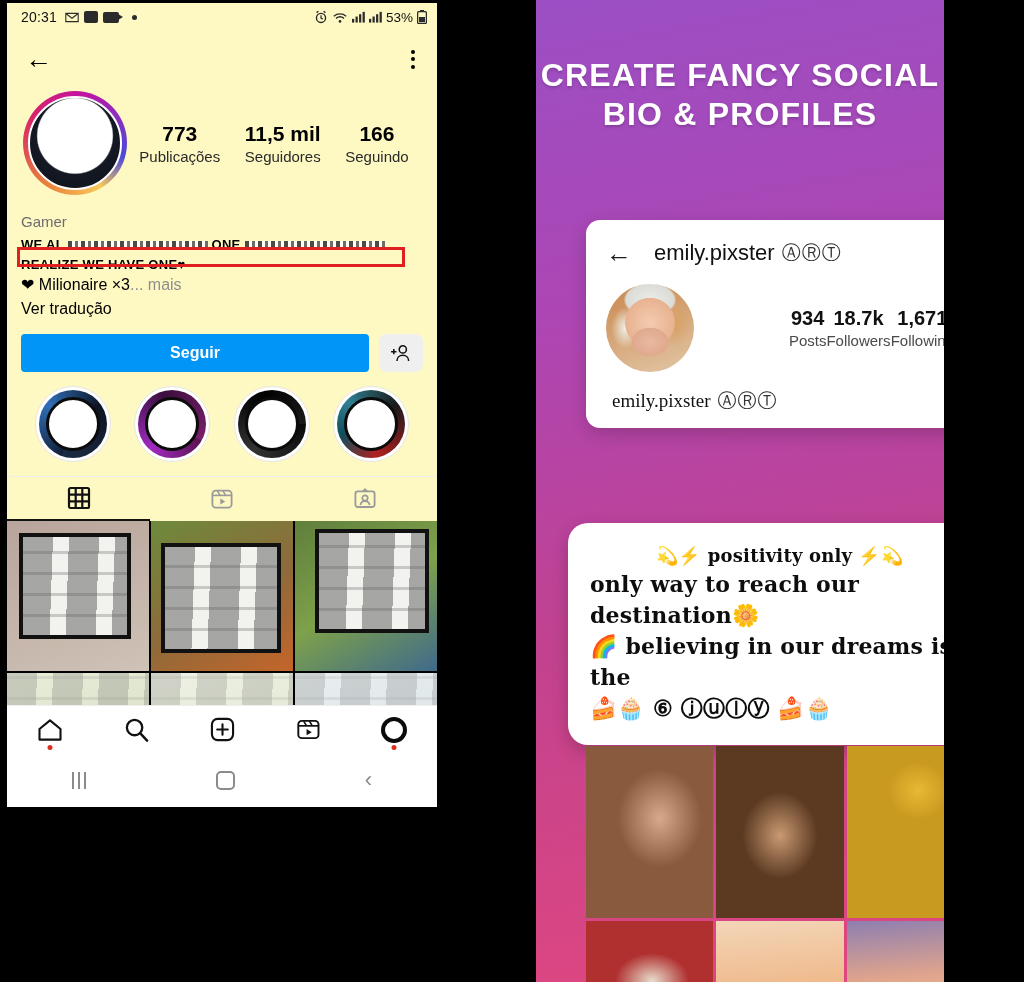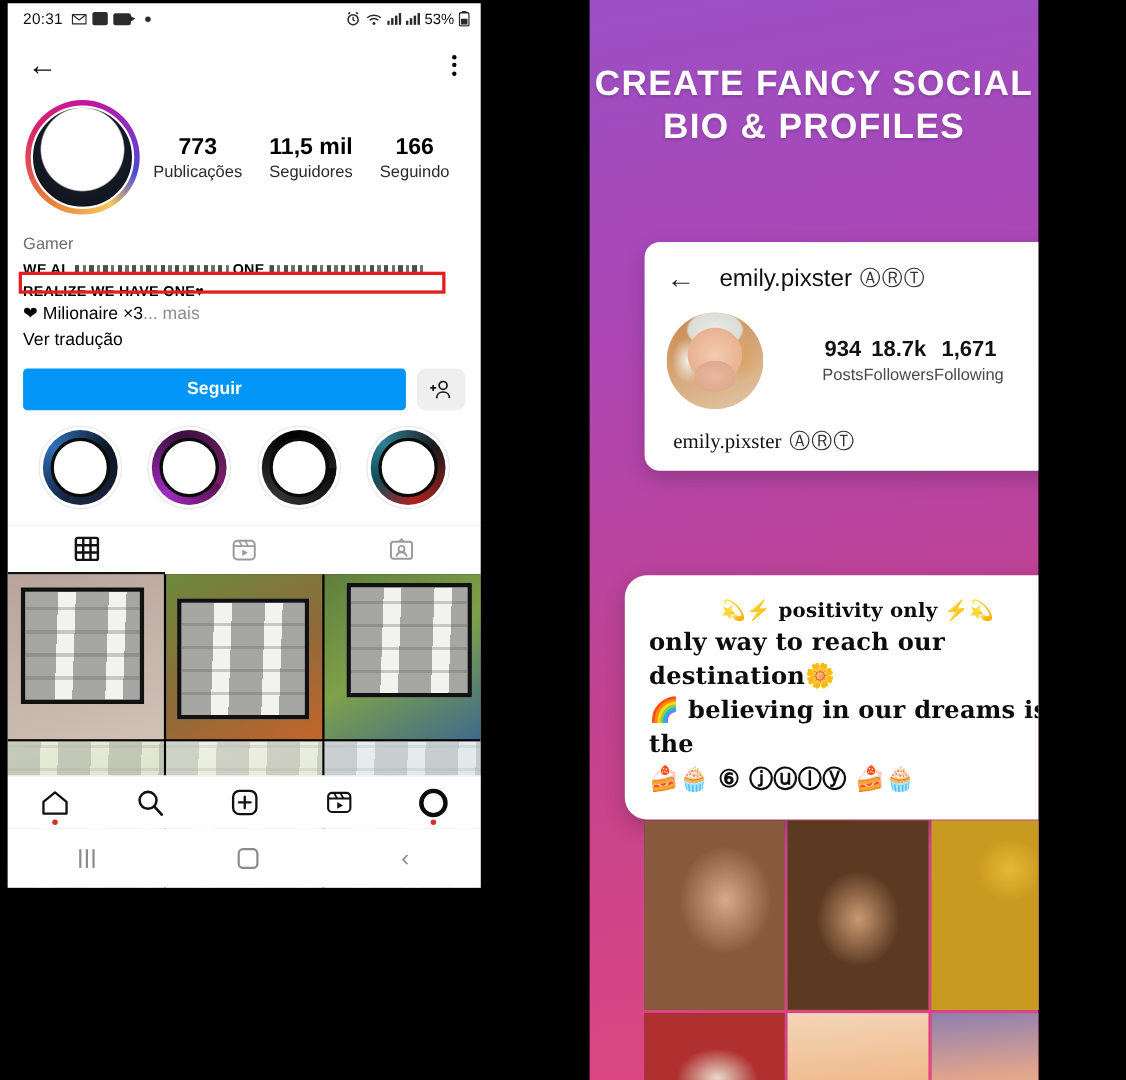--- a/index.html
+++ b/index.html
@@ -8,21 +8,21 @@
     background: #000;
     font-family: "Liberation Sans", sans-serif;
     overflow: hidden;
   }
   #stage { position: relative; width: 1024px; height: 982px; background:#000; }
 
   
   #left-phone {
     position: absolute; left: 0; top: 0;
     width: 440px; height: 810px;
-    background: #ffffff;
+    background: #fef9c3;
     border: 3px solid #000;
     border-left: 7px solid #000;
     overflow: hidden;
   }
   .statusbar {
     height: 28px; display: flex; align-items: center;
     padding: 0 10px 0 14px; font-size: 13.5px; color:#111;
     font-family: "Liberation Sans", sans-serif;
   }
   .sb-time { font-size: 14px; letter-spacing:.2px; }
@@ -159,21 +159,21 @@
   .mock-av {
     width:88px;height:88px;border-radius:50%; flex:0 0 auto; overflow:hidden;
     background:
       radial-gradient(ellipse 26px 20px at 50% 66%, #e8b9a0 0%, #e0a98d 70%, rgba(0,0,0,0) 72%),
       radial-gradient(ellipse 34px 34px at 50% 44%, #f3cbb0 0%, #e8b291 72%, rgba(0,0,0,0) 74%),
       radial-gradient(ellipse 40px 26px at 50% 18%, #e9ece9 0%, #dcdcd6 60%, rgba(0,0,0,0) 66%),
       radial-gradient(ellipse 20px 30px at 22% 50%, #f0f0ea 0%, rgba(240,240,234,0) 70%),
       radial-gradient(ellipse 22px 30px at 78% 46%, #d9a264 0%, rgba(217,162,100,0) 72%),
       linear-gradient(160deg,#c9864c,#e2c7a6);
   }
-  .mock-stats { display:flex; flex:1; justify-content:center; padding-left:12px; }
+  .mock-stats { display:flex; flex:1; justify-content:flex-end; padding-left:12px; }
   .mock-num { font-size:20px; font-weight:bold; color:#111; text-align:center; }
   .mock-lbl { font-size:15px; color:#4a4a4a; text-align:center; margin-top:2px; }
   .mock-uname { padding: 16px 26px 0; font-size:19px; color:#111;font-family:Liberation Serif, serif; }
 
   .bio-card {
     position:absolute; left:32px; top:523px; width:424px;
     background:#fff; border-radius:20px; padding: 20px 22px;
     box-shadow: 0 6px 18px rgba(0,0,0,.2);
   }
   .gothic {

